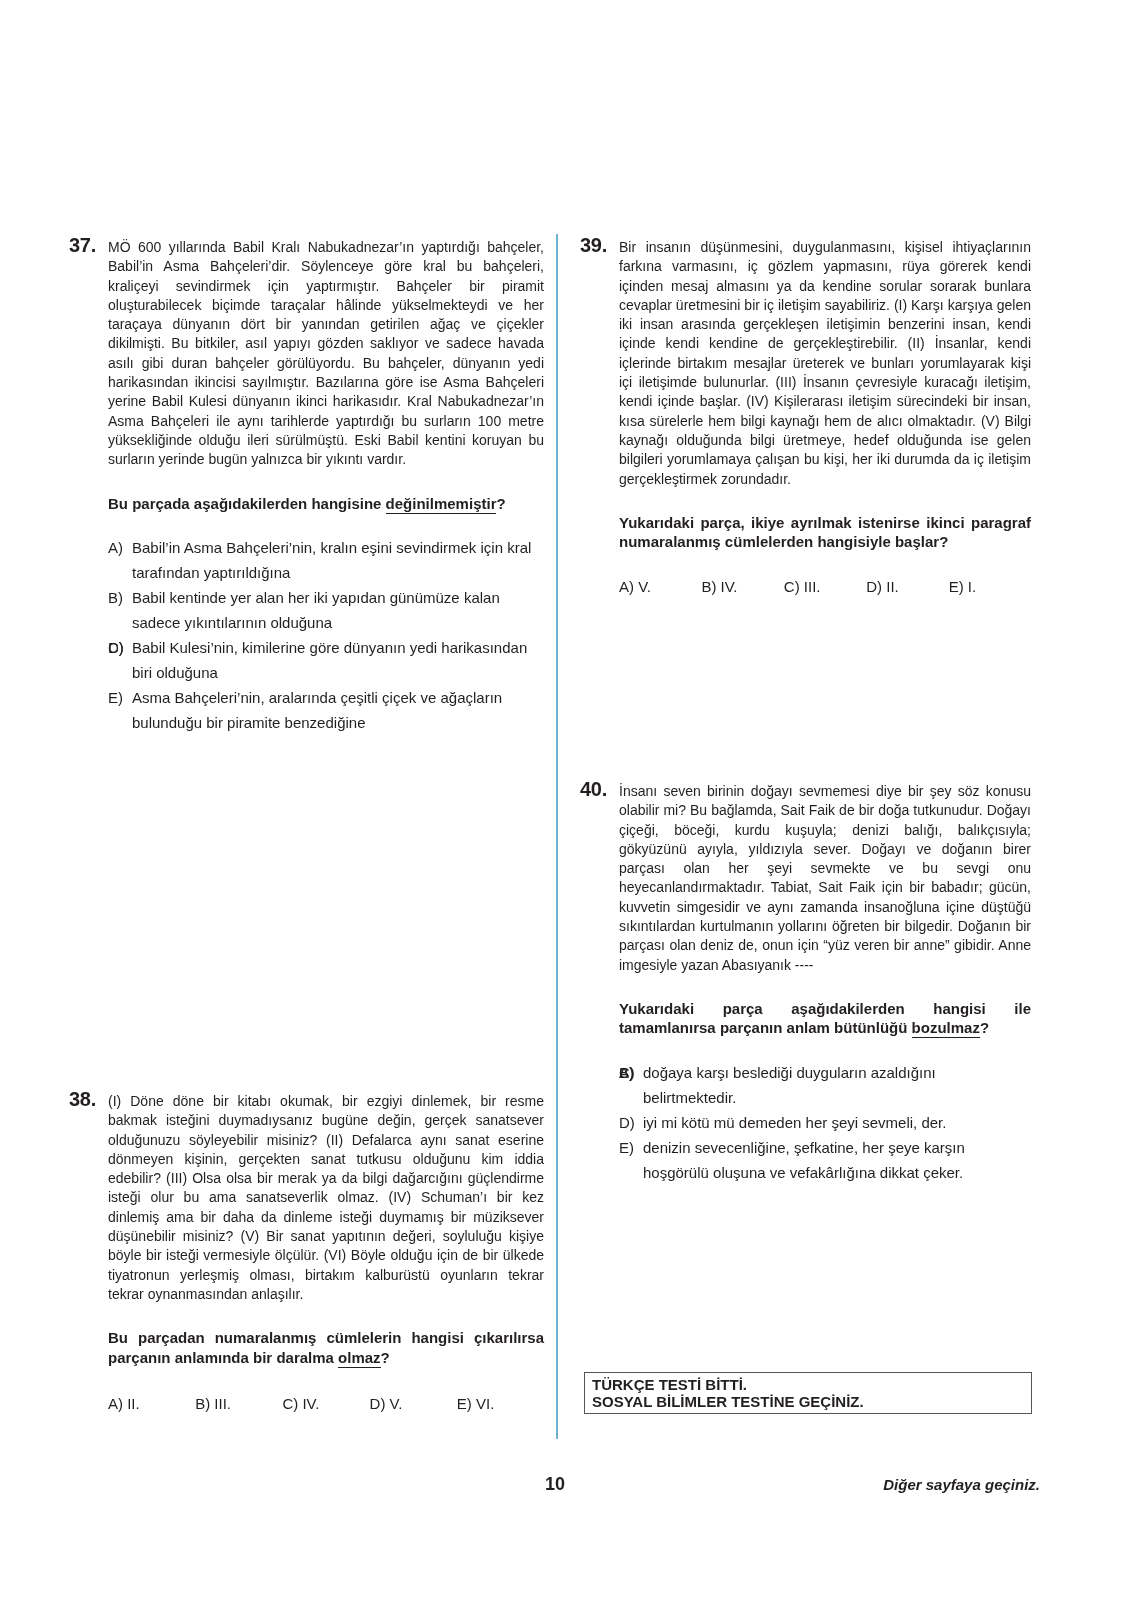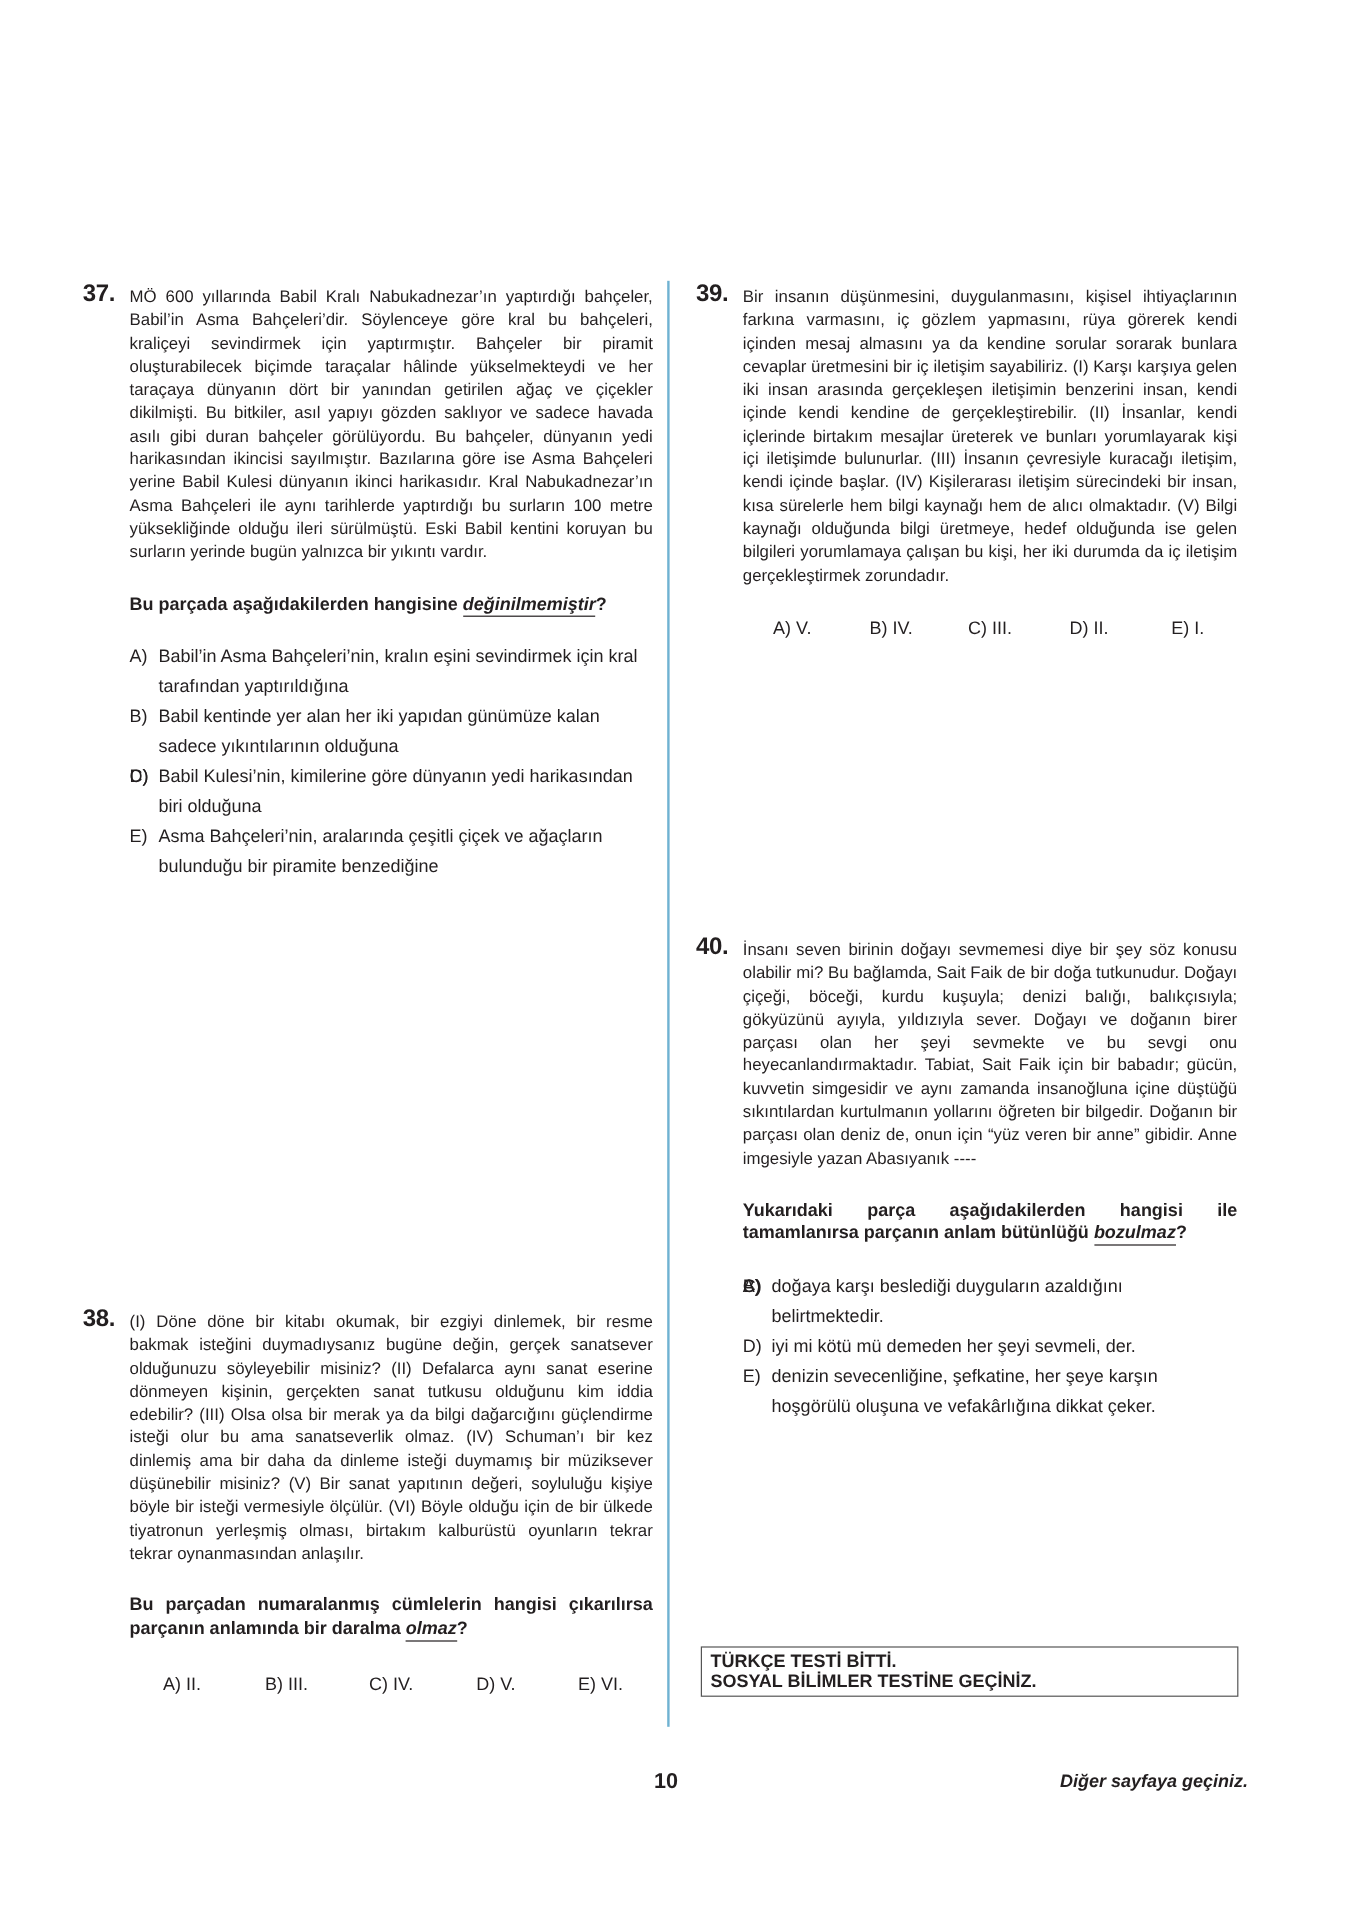--- a/index.html
+++ b/index.html
@@ -3,26 +3,26 @@
 <meta charset="utf-8">
 <style>
   html, body { margin: 0; padding: 0; background: #ffffff; }
   body { width: 1134px; height: 1600px; position: relative; overflow: hidden;
          font-family: "Liberation Sans", sans-serif; color: #231f20; }
   .col { position: absolute; width: 436px; }
   .q { position: absolute; }
   .qnum { position: absolute; left: -39px; top: -4px; font-weight: bold; font-size: 20px; letter-spacing: -0.3px; }
   .para { font-size: 14px; line-height: 19.3px; text-align: justify; margin: 0; text-align-last: left; }
   .stem { font-size: 15px; font-weight: bold; line-height: 19.5px; margin: 0; text-align: justify; }
-  .u { border-bottom: 1.5px solid #231f20; padding-bottom: 1px; font-style: italic; }
+  .u { border-bottom: 1.5px solid #231f20; padding-bottom: 1px; }
   .opts { margin: 0; padding: 0; list-style: none; }
   .opts li { position: relative; padding-left: 24px; font-size: 15px; line-height: 25px; }
   .opts li .lt { position: absolute; left: 0; top: 0; }
   .inline-opts { display: flex; font-size: 15px; }
-  .inline-opts span { width: 88px; text-align: center; }
+  .inline-opts span { width: 88px; }
   .divider { position: absolute; left: 556px; top: 234px; width: 2px; height: 1205px; background: #6fb2d2; }
   .endbox { position: absolute; left: 584px; top: 1372px; width: 448px; height: 42px; border: 1.8px solid #555; box-sizing: border-box; padding: 3px 7px; font-weight: bold; font-size: 15px; line-height: 17px; }
   .pagenum { position: absolute; left: 545px; top: 1474px; font-weight: bold; font-size: 18px; }
   .next { position: absolute; right: 94px; top: 1476px; font-weight: bold; font-style: italic; font-size: 15px; }
 </style>
 </head>
 <body>
 
 <div class="divider"></div>
 
@@ -48,20 +48,21 @@
     <span>B) III.</span>
     <span>C) IV.</span>
     <span>D) V.</span>
     <span>E) VI.</span>
   </div>
 </div>
 
 <div class="q col" style="left:619px; top:238px; width:412px;">
   <span class="qnum">39.</span>
   <p class="para">Bir insanın düşünmesini, duygulanmasını, kişisel ihtiyaçlarının farkına varmasını, iç gözlem yapmasını, rüya görerek kendi içinden mesaj almasını ya da kendine sorular sorarak bunlara cevaplar üretmesini bir iç iletişim sayabiliriz. (I) Karşı karşıya gelen iki insan arasında gerçekleşen iletişimin benzerini insan, kendi içinde kendi kendine de gerçekleştirebilir. (II) İnsanlar, kendi içlerinde birtakım mesajlar üreterek ve bunları yorumlayarak kişi içi iletişimde bulunurlar. (III) İnsanın çevresiyle kuracağı iletişim, kendi içinde başlar. (IV) Kişilerarası iletişim sürecindeki bir insan, kısa sürelerle hem bilgi kaynağı hem de alıcı olmaktadır. (V) Bilgi kaynağı olduğunda bilgi üretmeye, hedef olduğunda ise gelen bilgileri yorumlamaya çalışan bu kişi, her iki durumda da iç iletişim gerçekleştirmek zorundadır.</p>
+  <p class="stem" style="margin-top:24px;">Yukarıdaki parça, ikiye ayrılmak istenirse ikinci paragraf numaralanmış cümlelerden hangisiyle başlar?</p>
   <div class="inline-opts" style="margin-top:26px;">
     <span>A) V.</span>
     <span>B) IV.</span>
     <span>C) III.</span>
     <span>D) II.</span>
     <span>E) I.</span>
   </div>
 </div>
 
 <div class="q col" style="left:619px; top:782px; width:412px;">

